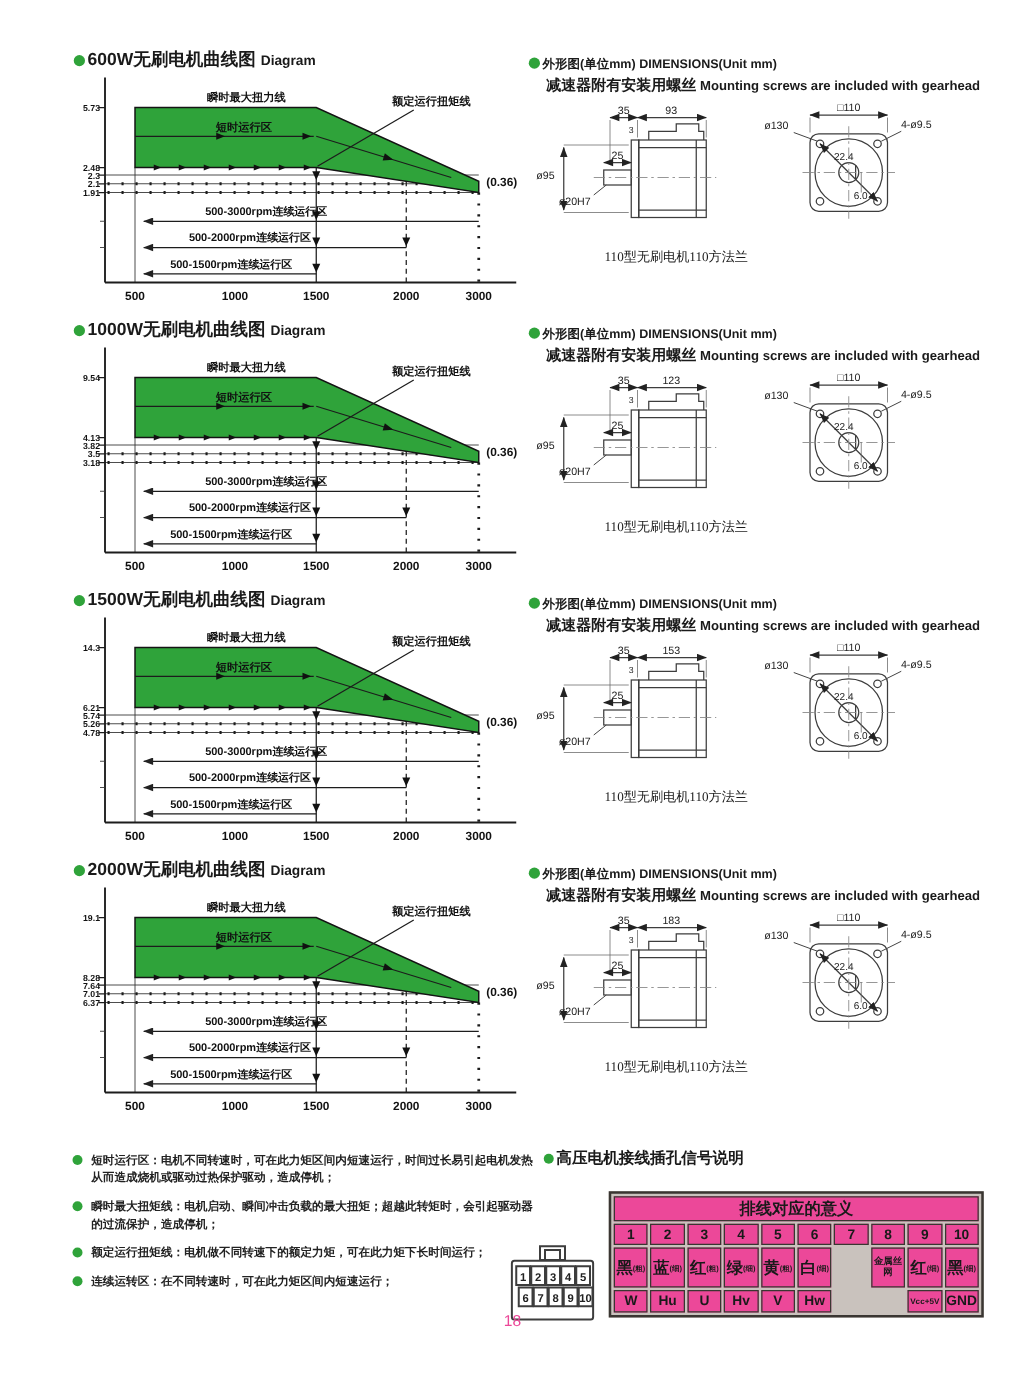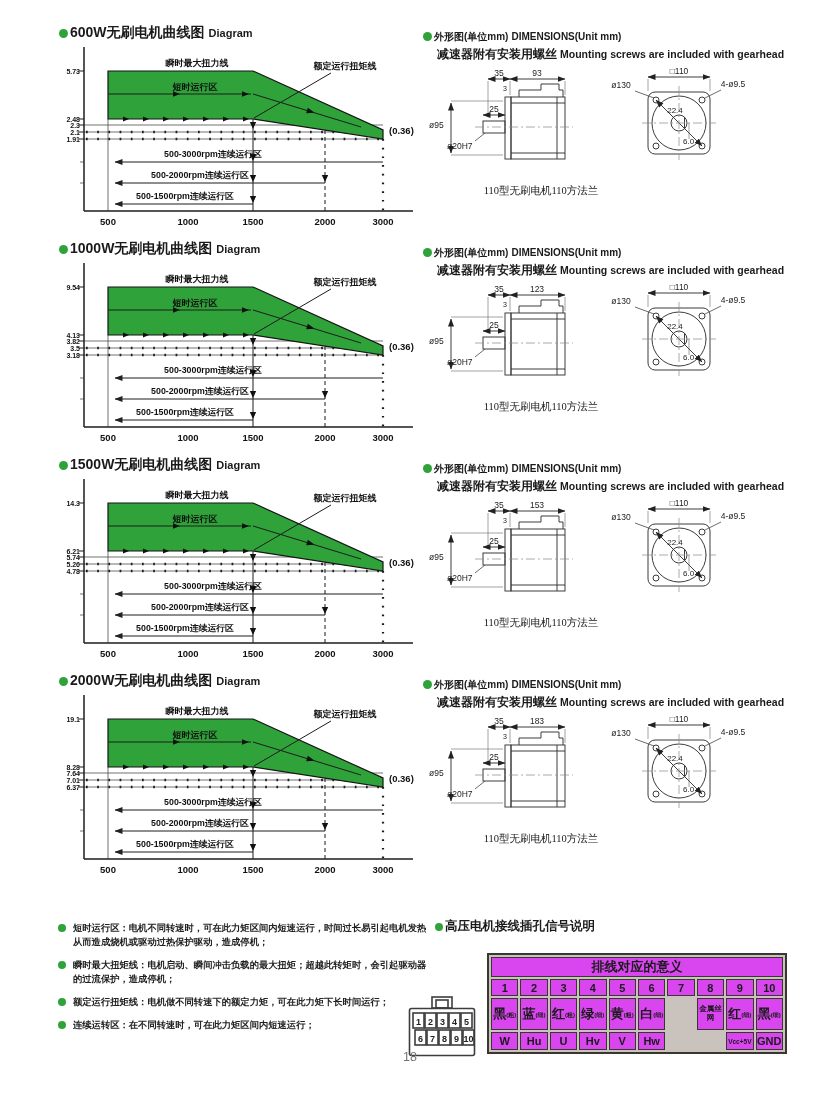--- a/index.html
+++ b/index.html
@@ -1,18 +1,18 @@
 <!DOCTYPE html>
 <html><head>
 <meta charset="utf-8">
 <style>
   html,body{margin:0;padding:0;background:#e8e8e8}
   .page{position:relative;width:820px;height:1104px;background:#ffffff;margin:0 auto;overflow:hidden;
         font-family:"Liberation Sans","DejaVu Sans",sans-serif;color:#1a1a1a}
-  #rows{position:absolute;left:0;top:23px;width:820px}
+  #rows{position:absolute;left:0;top:38px;width:820px}
   .row{position:relative;height:216px}
 
   
   .chart-block{position:absolute;left:45px;top:0;width:400px}
   .chart-title{margin-left:14px;height:18px;line-height:18px;white-space:nowrap}
   .dot{display:inline-block;width:9px;height:9px;border-radius:50%;background:#2fa33a;margin-right:2px;vertical-align:-1px}
   .t-cn{font-size:14px;font-weight:700}
   .t-en{font-size:11px;font-weight:700;margin-left:4px}
   .chart-svg{display:block;width:400px;height:192px;margin-top:1px}
 
@@ -57,31 +57,31 @@
   .signal{position:absolute;left:435px;top:18px;width:370px}
   .sig-t1{font-size:12.5px;font-weight:700;white-space:nowrap}
   .sig-t1 .dot{width:8px;height:8px}
   .sig-t2{font-size:9.5px;font-weight:700;margin-left:10px;margin-top:1px;white-space:nowrap}
 
   .conn-svg{position:absolute;left:407px;top:95px;width:70px;height:64px}
   .conn-num{font:700 9px "Liberation Sans","DejaVu Sans",sans-serif;fill:#222}
 
   .sig-table{position:absolute;left:487px;top:53px;width:300px;border-collapse:separate;border-spacing:2px;
              background:#c9c2bd;border:2px solid #3a3632;table-layout:fixed}
-  .sig-table td{background:#d946ef;border:1.5px solid #3a3632;text-align:center;padding:0;overflow:hidden}
+  .sig-table td{background:#ec4899;border:1.5px solid #3a3632;text-align:center;padding:0;overflow:hidden}
   td.t-title{font-size:13px;font-weight:700;height:17px}
   td.t-num{font-size:11px;font-weight:700;height:15px}
   td.t-color{height:30px;font-size:13px;font-weight:700}
   td.t-color .sub{font-size:6px;font-weight:700;vertical-align:1px}
   td.t-mesh{font-size:7.5px;line-height:1.15;font-weight:700}
   td.t-sig{font-size:11px;font-weight:700;height:16px}
   td.t-small{font-size:6.5px;font-weight:700}
   td.t-empty{background:transparent;border-color:transparent}
 
-  .pagenum{position:absolute;left:0;top:150px;width:100%;text-align:center;font-size:12.5px;color:#737373}
+  .pagenum{position:absolute;left:0;top:150px;width:100%;text-align:center;font-size:12.5px;color:#ec4899}
 </style>
 </head>
 <body>
 
 <svg width="0" height="0" style="position:absolute">
   <defs>
     <marker id="aR" markerWidth="9" markerHeight="8" refX="7.5" refY="3" orient="auto" markerUnits="userSpaceOnUse">
       <path d="M0,0 L8,3 L0,6 z" fill="#222"></path>
     </marker>
     <marker id="aL" markerWidth="9" markerHeight="8" refX="0.5" refY="3" orient="auto" markerUnits="userSpaceOnUse">

